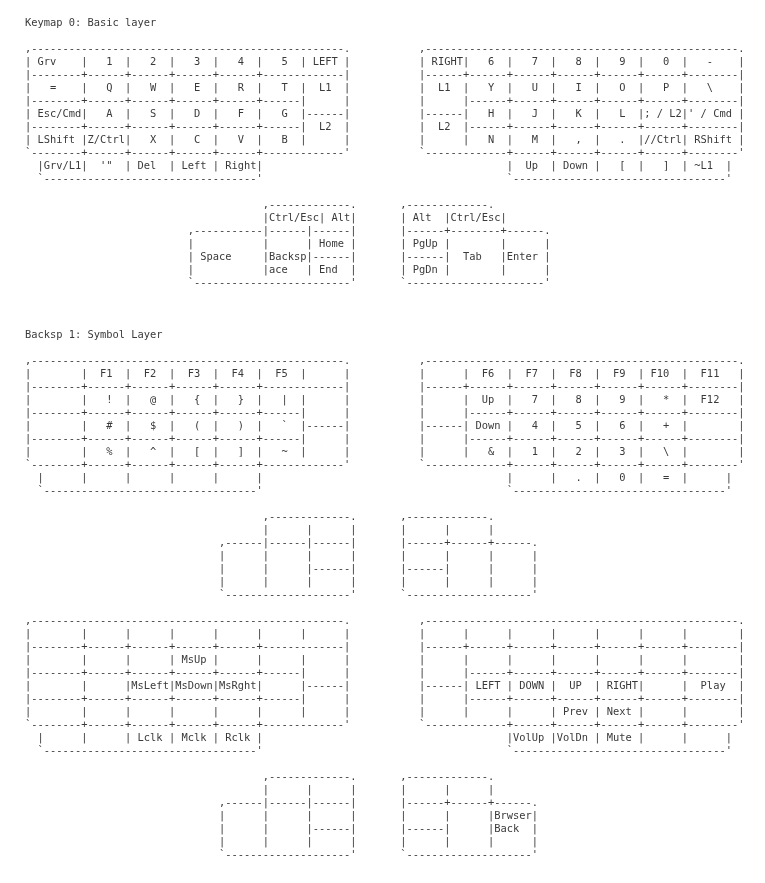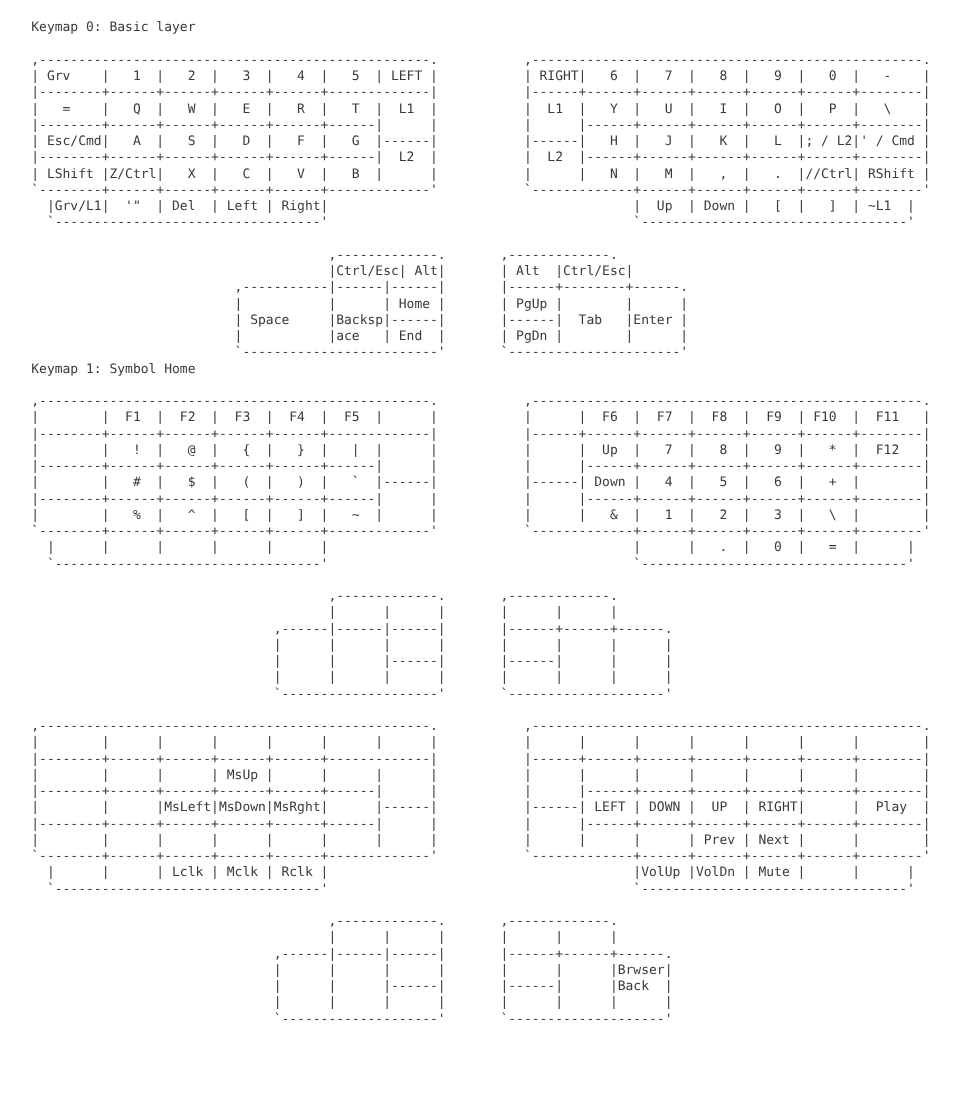--- a/index.html
+++ b/index.html
@@ -14,21 +14,21 @@
   }
   .doc {
     box-sizing: border-box;
     padding: 16px 0 0 25px;
     font-family: "DejaVu Sans Mono", "Liberation Mono", monospace;
     font-size: 10.4px;
     line-height: 13px;
     color: #3a3a3a;
   }
   .section { margin: 0; }
-  .section-0 { } 
+  .section-0 { margin-bottom: 39px; } 
   .section-1 { margin-bottom: 13px; } 
   .section-2 { margin-bottom: 0; }
   .km-title {
     white-space: pre;
     height: 13px;
     margin: 0 0 13px 0; 
     font-weight: normal;
   }
   .km-art {
     margin: 0;
@@ -60,21 +60,21 @@
                                       ,-------------.       ,-------------.
                                       |Ctrl/Esc| Alt|       | Alt  |Ctrl/Esc|
                           ,-----------|------|------|       |------+--------+------.
                           |           |      | Home |       | PgUp |        |      |
                           | Space     |Backsp|------|       |------|  Tab   |Enter |
                           |           |ace   | End  |       | PgDn |        |      |
                           `-------------------------'       `----------------------'</pre>
   </div>
 
   <div class="section section-1">
-    <div class="km-title">Keymap 1: Symbol Home</div>
+    <div class="km-title">Backsp 1: Symbol Layer</div>
     <pre class="km-art">,--------------------------------------------------.           ,--------------------------------------------------.
 |        |  F1  |  F2  |  F3  |  F4  |  F5  |      |           |      |  F6  |  F7  |  F8  |  F9  | F10  |  F11   |
 |--------+------+------+------+------+-------------|           |------+------+------+------+------+------+--------|
 |        |   !  |   @  |   {  |   }  |   |  |      |           |      |  Up  |   7  |   8  |   9  |   *  |  F12   |
 |--------+------+------+------+------+------|      |           |      |------+------+------+------+------+--------|
 |        |   #  |   $  |   (  |   )  |   `  |------|           |------| Down |   4  |   5  |   6  |   +  |        |
 |--------+------+------+------+------+------|      |           |      |------+------+------+------+------+--------|
 |        |   %  |   ^  |   [  |   ]  |   ~  |      |           |      |   &amp;  |   1  |   2  |   3  |   \  |        |
 `--------+------+------+------+------+-------------'           `-------------+------+------+------+------+--------'
   |      |      |      |      |      |                                       |      |   .  |   0  |   =  |      |

